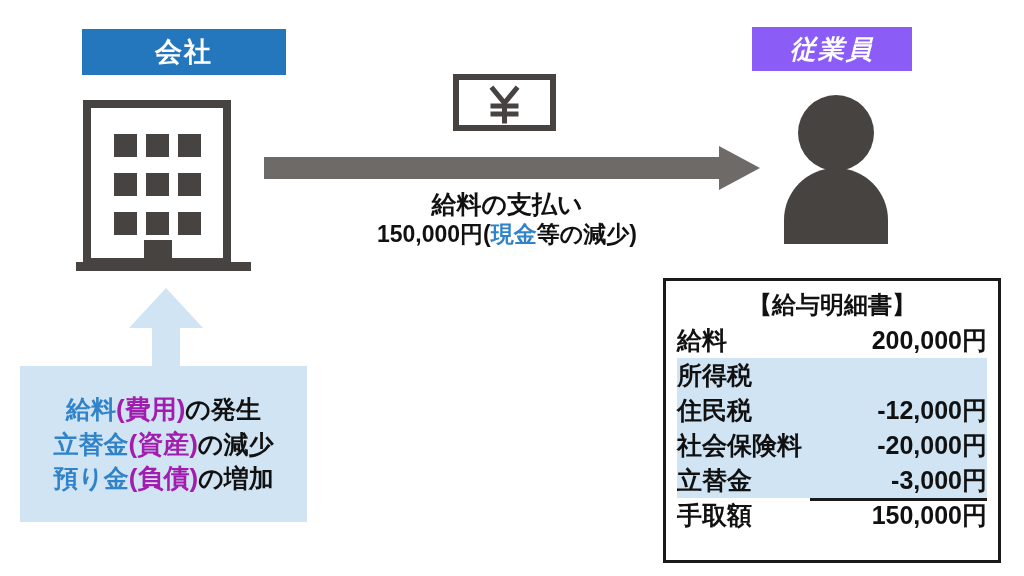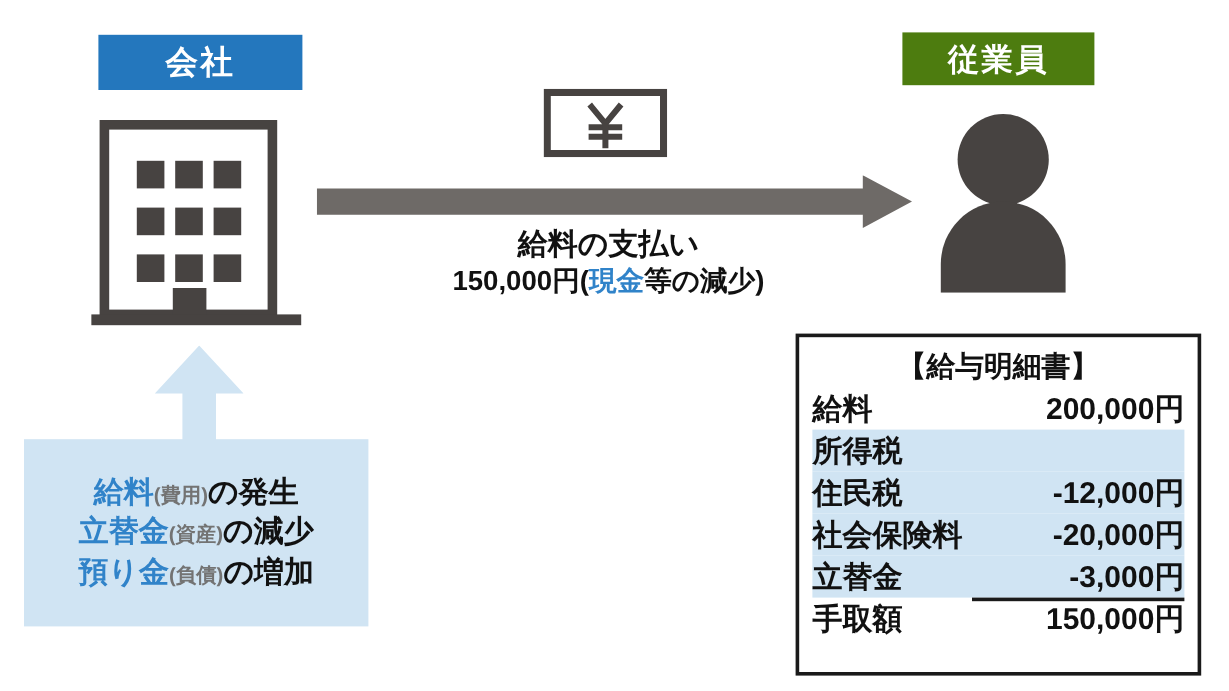--- a/index.html
+++ b/index.html
@@ -24,21 +24,21 @@
     display: flex;
     align-items: center;
     justify-content: center;
     color: #ffffff;
     font-weight: bold;
     letter-spacing: 2px;
   }
   #company-pill {
     left: 82px;
     top: 29px;
-    width: 170px;
+    width: 204px;
     height: 46px;
     font-size: 27px;
   }
   #employee-pill {
     left: 752px;
     top: 27px;
     width: 160px;
     height: 44px;
     font-size: 26px;
   }
@@ -119,21 +119,21 @@
     gap: 4px;
   }
   .journal-line {
     font-weight: bold;
     font-size: 25px;
     color: #111111;
     white-space: nowrap;
     line-height: 1.18;
   }
   .acct { color: #3083c9; }
-  .paren-blue { color: #737373; font-size: 17px; }
+  .paren-blue { color: #a21caf; font-size: 26px; }
 
   
   #payslip {
     position: absolute;
     left: 663px;
     top: 278px;
     width: 338px;
     height: 285px;
     background: #ffffff;
     border: 3px solid #1a1a1a;
@@ -192,21 +192,21 @@
         <rect x="102" y="73" width="23" height="23"></rect>
         <rect x="38" y="112" width="23" height="23"></rect>
         <rect x="70" y="112" width="23" height="23"></rect>
         <rect x="102" y="112" width="23" height="23"></rect>
         <rect x="68" y="140" width="28" height="26"></rect>
       </g>
       <rect x="0" y="162" width="175" height="9" fill="#474341"></rect>
     </svg>
   </div>
 
-  <div class="pill" id="employee-pill" style="background: #4d7c0f;">
+  <div class="pill" id="employee-pill" style="background: #8b5cf6; font-style: italic;">
     <span>従業員</span>
   </div>
 
   <div id="person">
     <svg width="116" height="152" viewBox="0 0 116 152" xmlns="http://www.w3.org/2000/svg">
       <circle cx="58" cy="41" r="38" fill="#474341"></circle>
       <path d="M6 152 L6 128 A52 52 0 0 1 110 128 L110 152 Z" fill="#474341"></path>
     </svg>
   </div>
 

